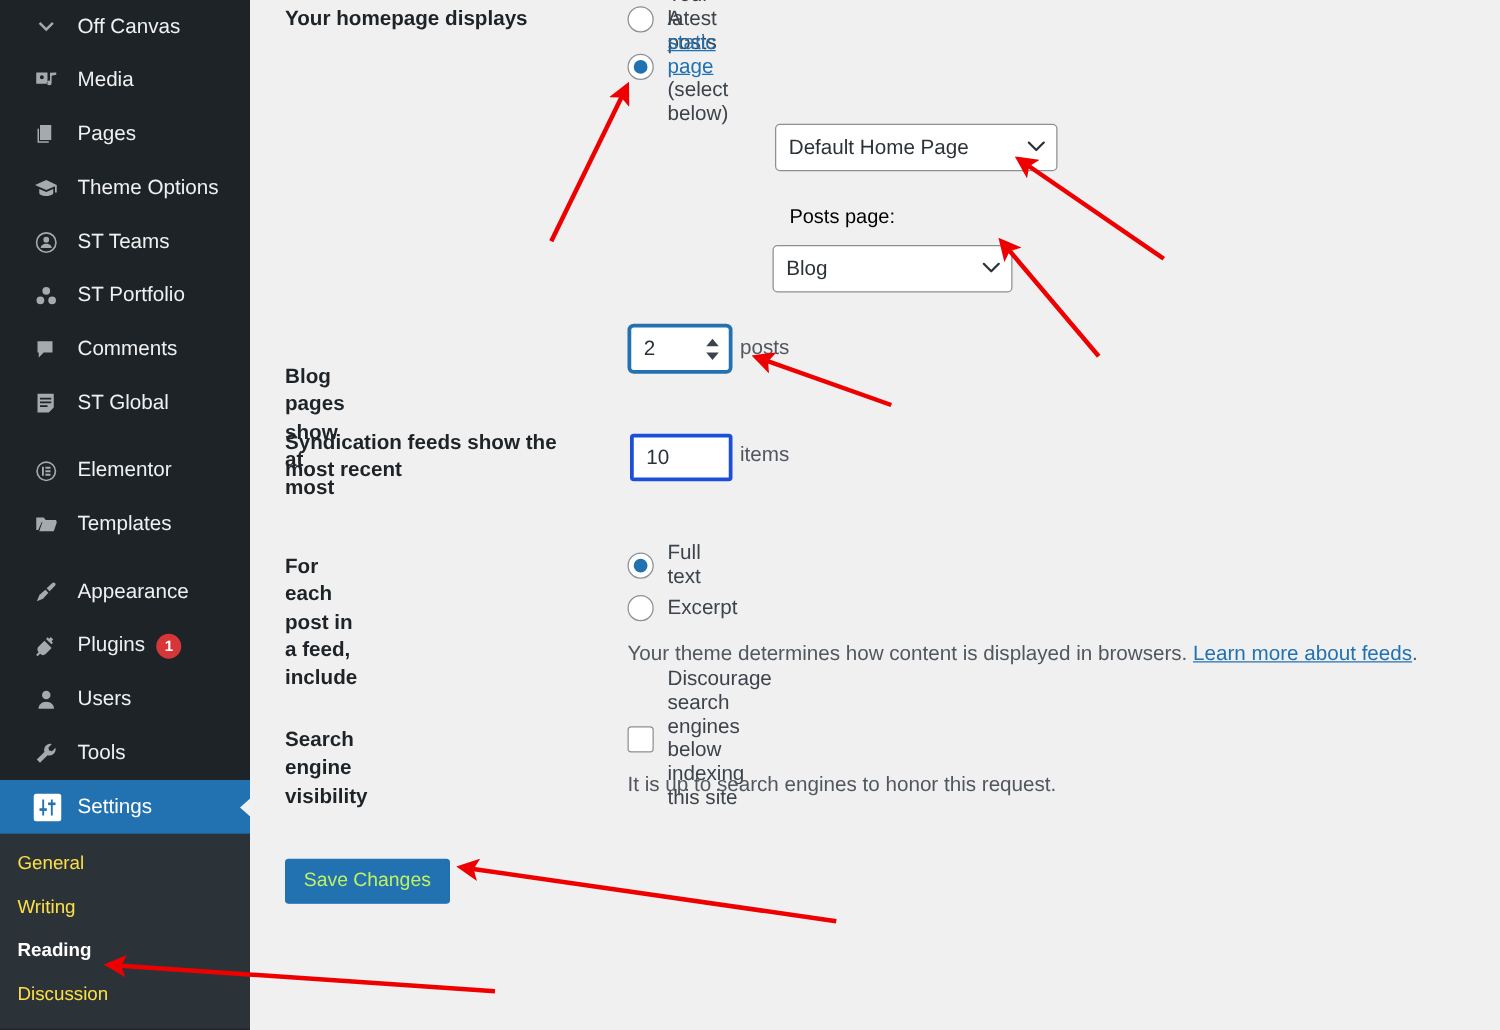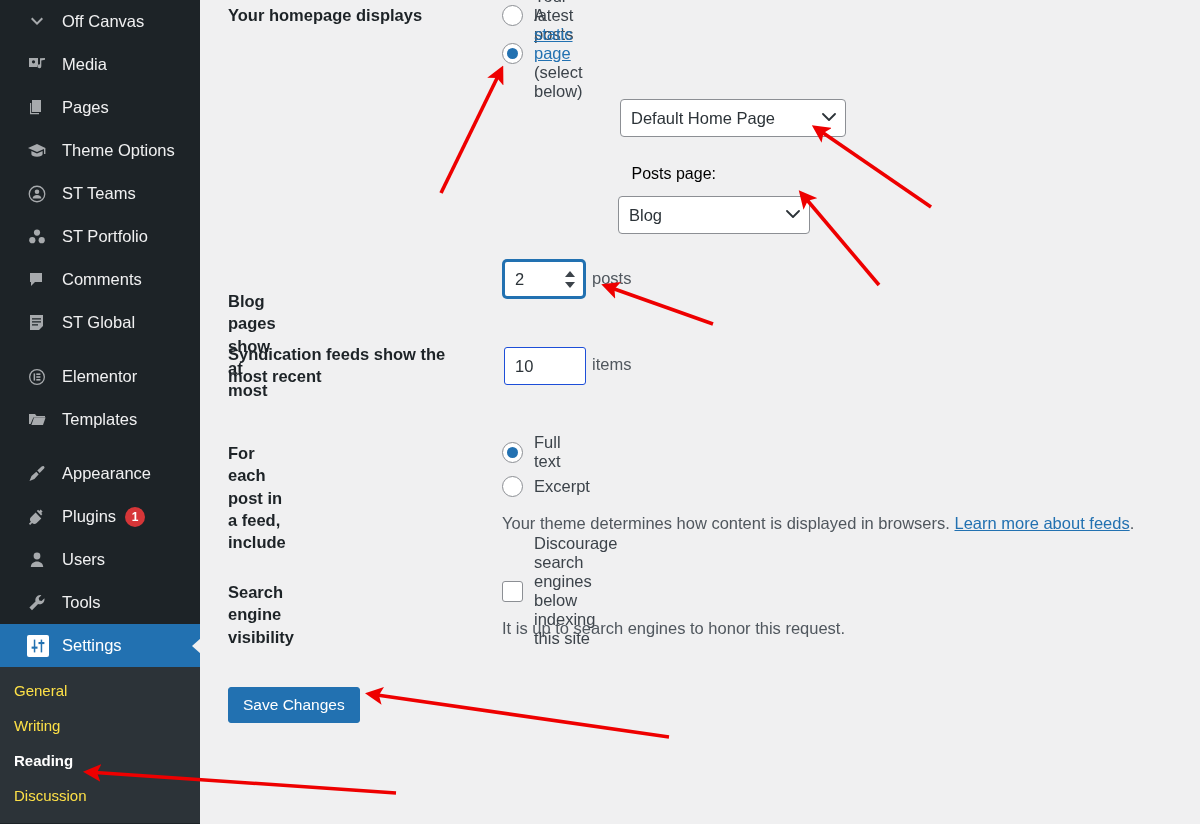--- a/index.html
+++ b/index.html
@@ -138,21 +138,21 @@
     right: 10px; top: 50%;
     width: 11px; height: 11px;
     margin-top: -5px;
   }
   .chev svg { display: block; }
 
   .num-input {
     position: relative;
     width: 82px; height: 38px;
     background: #fff;
-    border: 1px solid #1d4ed8;
+    border: 3px solid #1d4ed8;
     border-radius: 3px;
     display: flex; align-items: center;
     padding-left: 10px;
     font-size: 16.5px;
     color: #2c3338;
   }
   .num-input.focused {
     border: 2px solid #2271b1;
     box-shadow: 0 0 0 1px #2271b1;
     border-radius: 4px;
@@ -189,21 +189,21 @@
   }
   .help-text a { color: #2271b1; text-decoration: underline; }
 
   .save-btn {
     display: inline-flex; align-items: center; justify-content: center;
     height: 36px;
     padding: 0 14px;
     background: #2271b1;
     border: 1px solid #2271b1;
     border-radius: 3px;
-    color: #ffffff;
+    color: #bef264;
     font-size: 15.5px;
     font-weight: 500;
     white-space: nowrap;
   }
 
   
   #arrows {
     position: absolute; left: 0; top: 0;
     width: 1200px; height: 824px;
     pointer-events: none;

